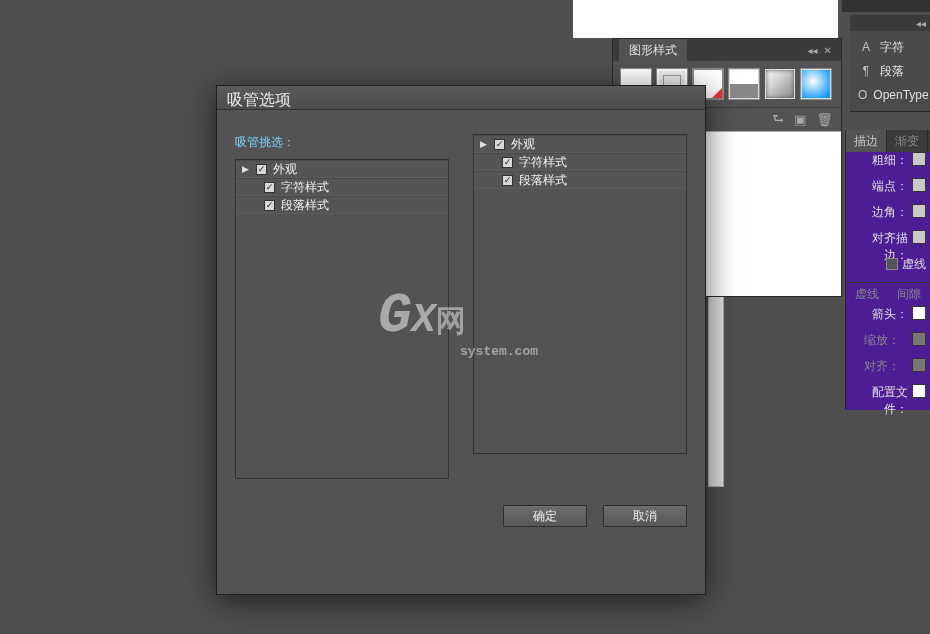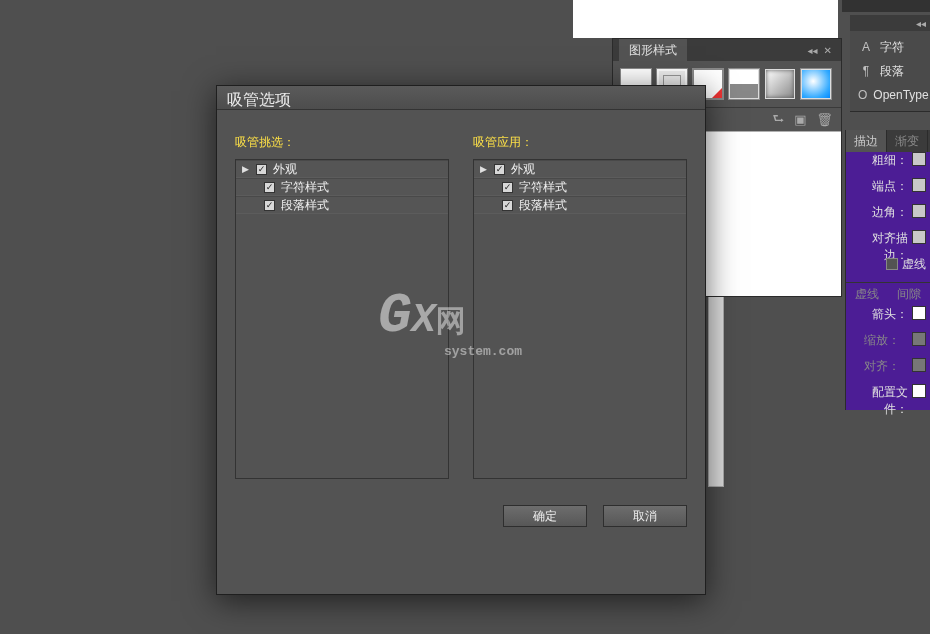--- a/index.html
+++ b/index.html
@@ -226,21 +226,21 @@
 
     .two-col {
       display: flex;
       gap: 24px;
       margin-top: 4px;
     }
     .col {
       flex: 1;
     }
     .col-h {
-      color: #fde047;
+      color: #7dd3fc;
       margin-bottom: 8px;
     }
     .tree {
       border: 1px solid #333;
       background: #535353;
       height: 320px;
       overflow: auto;
     }
     .tree-row {
       display: flex; align-items: center;
@@ -286,21 +286,21 @@
     .wm {
       position: absolute;
       left: 378px; top: 284px;
       color: rgba(255,255,255,0.4);
       font-family: Liberation Mono, monospace;
       pointer-events: none;
     }
     .wm .g { font-size: 56px; font-style: italic; font-weight: bold; color: rgba(240,240,240,0.55);}
     .wm .x { font-size: 40px; font-style: italic; font-weight: bold; color: rgba(240,240,240,0.55);}
     .wm .cn { font-size: 30px; font-weight: bold; color: rgba(240,240,240,0.5);}
-    .wm .dom { font-size: 13px; font-weight: bold; letter-spacing: 0px; color: rgba(240,240,240,0.5); position: relative; top:-4px; left:2px;}
+    .wm .dom { font-size: 13px; font-weight: bold; letter-spacing: 0px; color: rgba(240,240,240,0.5); position: relative; top:-4px; left:18px;}
   </style>
 </head>
 <body>
 
 <div class="doc-white"></div>
 <div class="top-bar"></div>
 
 <div class="right-tabs">
   <div class="right-tabs-hdr">
     <span>◂◂</span>
@@ -411,21 +411,20 @@
             <span>字符样式</span>
           </div>
           <div class="tree-row child">
             <span class="cbx"></span>
             <span>段落样式</span>
           </div>
         </div>
       </div>
 
       <div class="col">
-        <div class="col-h">吸管应用：</div>
         <div class="tree">
           <div class="tree-row">
             <span class="exp">▶</span>
             <span class="cbx"></span>
             <span>外观</span>
           </div>
           <div class="tree-row child">
             <span class="cbx"></span>
             <span>字符样式</span>
           </div>

